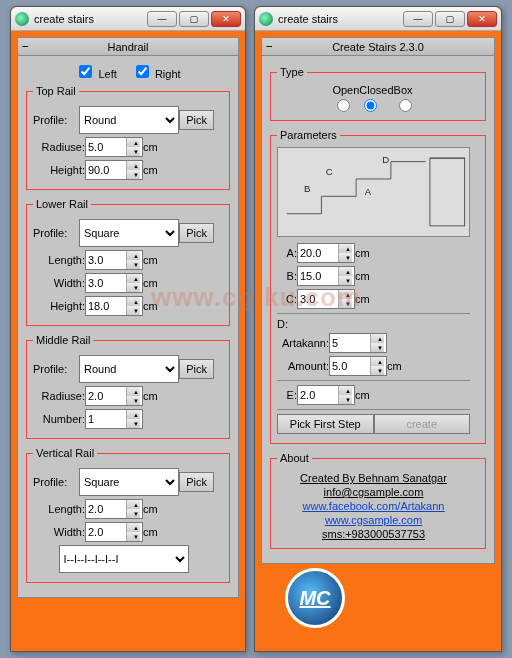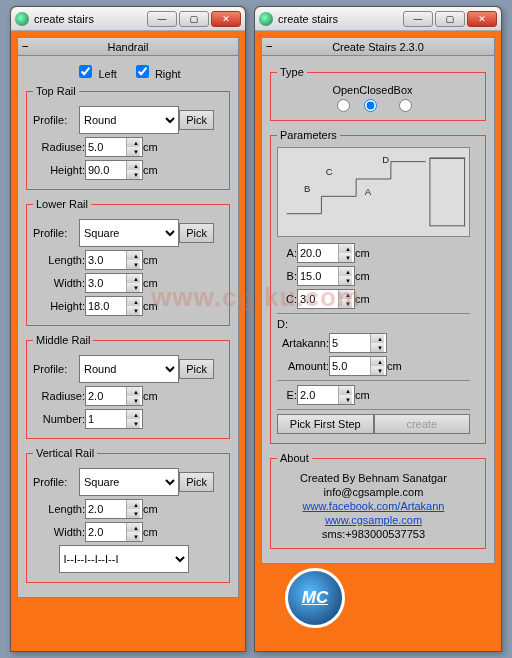--- a/index.html
+++ b/index.html
@@ -25,23 +25,23 @@
   .spinner input { border: none; width: 40px; padding: 0 2px; background: #fff; outline: none; }
   .spinbtns { display: flex; flex-direction: column; width: 14px; border-left: 1px solid #aaa; }
   .spinbtn { flex:1; background: linear-gradient(#eee,#ccc); border: none; font-size: 6px; line-height: 1; cursor: pointer; }
   .btn { background: linear-gradient(#e6e6e6,#c9c9c9); border: 1px solid #777; height: 20px; padding: 0 6px; cursor: pointer; }
   .btn:disabled { color: #999; }
   .unit { width: 20px; }
   .cbrow { display: flex; gap: 15px; justify-content: center; margin-bottom: 4px; }
   .radiorow { display: flex; gap: 0; justify-content: center; }
   .diagram { background: #ddd; border: 1px solid #888; height: 90px; margin-bottom: 6px; position: relative; }
   .hr { border-top: 1px solid #888; margin: 4px 0; }
-  .about p { margin: 2px 0; text-align: center; }
+  .about p { margin: 2px 0; text-align: center; text-decoration: underline; }
   .about a { color: #14c; }
-  .logo { position: absolute; left: 285px; top: 568px; width: 60px; height: 60px; border-radius: 50%; background: radial-gradient(circle at 40% 40%, #5bf, #136); border: 3px solid #fff; display:flex; align-items:center; justify-content:center; color:#fff; font-weight:bold; font-size:17px; font-style:italic;text-decoration:underline; }
+  .logo { position: absolute; left: 285px; top: 568px; width: 60px; height: 60px; border-radius: 50%; background: radial-gradient(circle at 40% 40%, #5bf, #136); border: 3px solid #fff; display:flex; align-items:center; justify-content:center; color:#fff; font-weight:bold; font-size:20px; font-style:italic;text-decoration:underline; }
   .watermark { position: absolute; top: 282px; left: 0; width: 512px; text-align: center; color: rgba(200,120,100,0.35); font-size: 26px; font-weight: bold; pointer-events: none; letter-spacing: 1px; }
   input[type=checkbox], input[type=radio] { cursor: pointer; }
 </style>
 </head>
 <body>
 
 <div class="window" style="left:10px; top:6px; width:236px; height:646px;">
   <div class="titlebar">
     <span class="app-icon"></span>
     <span class="title">create stairs</span>

